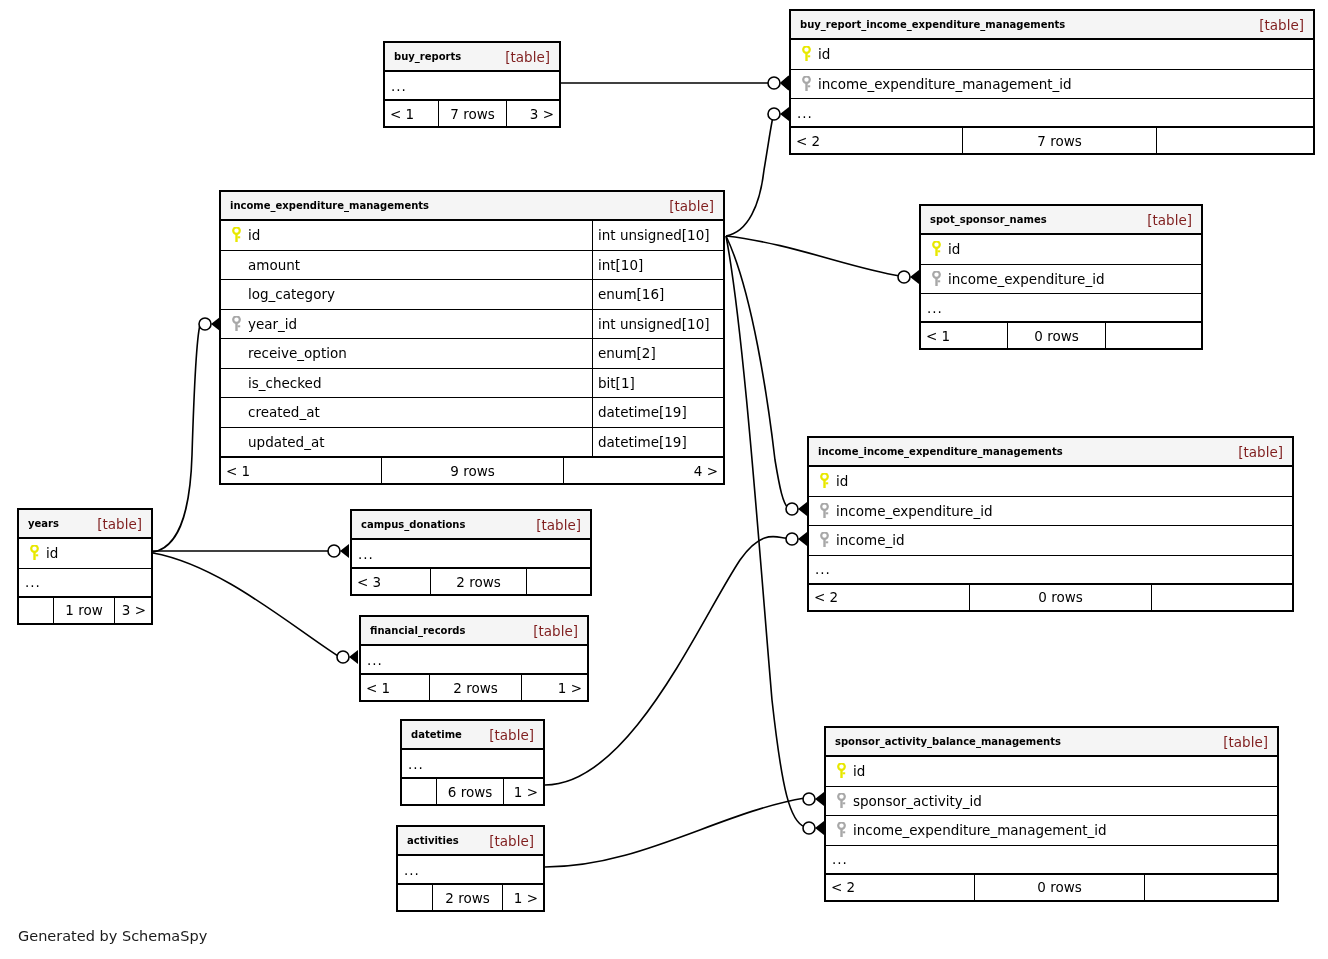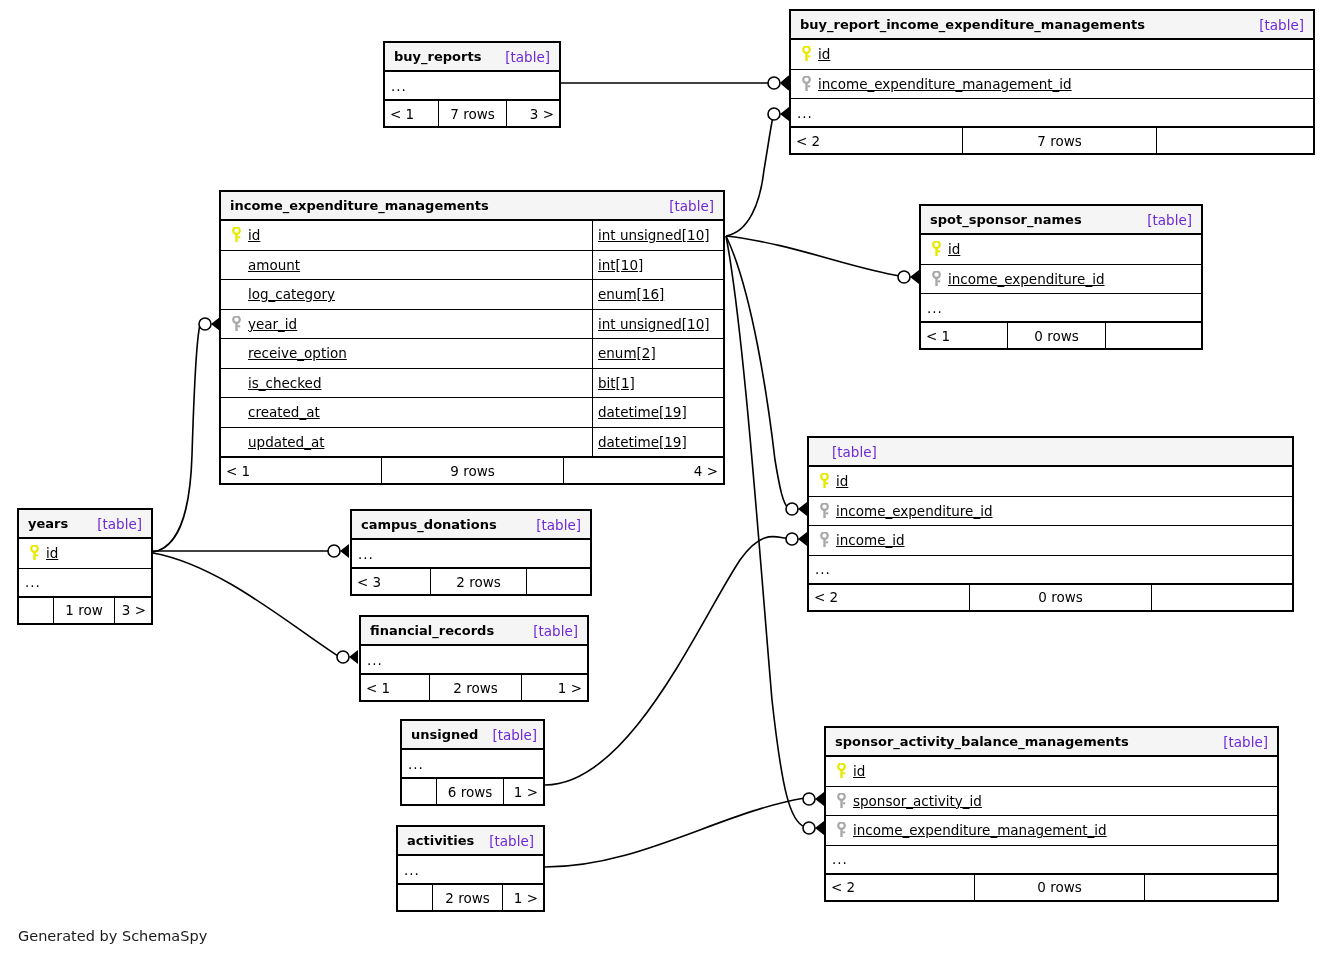--- a/index.html
+++ b/index.html
@@ -39,37 +39,36 @@
     border-bottom: 2px solid #000000;
     box-sizing: border-box;
     display: flex;
     align-items: center;
     justify-content: space-between;
     padding: 0 9px;
     height: 29px;
   }
   .tbl-name {
     font-weight: bold;
-    font-size: 13px;
+    font-size: 10px;
     color: #000000;
     white-space: nowrap;
   }
   .tbl-tag {
     font-size: 13.5px;
-    color: #6d28d9;
+    color: #7f1d1d;
     white-space: nowrap;
     padding-left: 14px;
   }
   .col {
     display: flex;
     align-items: stretch;
     border-bottom: 1px solid #000000;
     box-sizing: border-box;
     height: 29.5px;
-    text-decoration: underline;
   }
   .col:last-of-type {
     border-bottom: none;
   }
   .col-name {
     flex: 1 1 auto;
     display: flex;
     align-items: center;
     padding-left: 6px;
     font-size: 13.5px;
@@ -363,20 +362,21 @@
         </div>
         <div class="ellipsis-row">...</div>
         <div class="tbl-foot">
           <div class="foot-cell foot-left" style="width:87px">&lt; 1</div>
           <div class="foot-cell foot-mid" style="width:98px">0 rows</div>
           <div class="foot-cell foot-right" style="flex:1 1 auto"></div>
         </div>
       </div>
       <div class="tbl" style="left: 807px; top: 436px; width: 487px;">
         <div class="tbl-head">
+          <span class="tbl-name">income_income_expenditure_managements</span>
           <span class="tbl-tag">[table]</span>
         </div>
         <div class="col">
           <div class="col-name">
             <span class="keyicon">
               <svg width="11" height="16" viewBox="0 0 11 16" xmlns="http://www.w3.org/2000/svg">
                 <circle cx="5.5" cy="3.6" r="3.3" fill="none" stroke="#e8e800" stroke-width="2.2"></circle>
                 <rect x="4.3" y="6" width="2.4" height="9" fill="#e8e800"></rect>
                 <rect x="6.6" y="9.3" width="2.6" height="2" fill="#e8e800"></rect>
               </svg>
@@ -458,21 +458,21 @@
         </div>
         <div class="ellipsis-row">...</div>
         <div class="tbl-foot">
           <div class="foot-cell foot-left" style="width:69px">&lt; 1</div>
           <div class="foot-cell foot-mid" style="width:92px">2 rows</div>
           <div class="foot-cell foot-right" style="flex:1 1 auto">1 &gt;</div>
         </div>
       </div>
       <div class="tbl" style="left: 400px; top: 719px; width: 145px;">
         <div class="tbl-head">
-          <span class="tbl-name">unsigned</span>
+          <span class="tbl-name">datetime</span>
           <span class="tbl-tag">[table]</span>
         </div>
         <div class="ellipsis-row">...</div>
         <div class="tbl-foot">
           <div class="foot-cell foot-left" style="width:35px"></div>
           <div class="foot-cell foot-mid" style="width:67px">6 rows</div>
           <div class="foot-cell foot-right" style="flex:1 1 auto">1 &gt;</div>
         </div>
       </div>
       <div class="tbl" style="left: 824px; top: 726px; width: 455px;">

